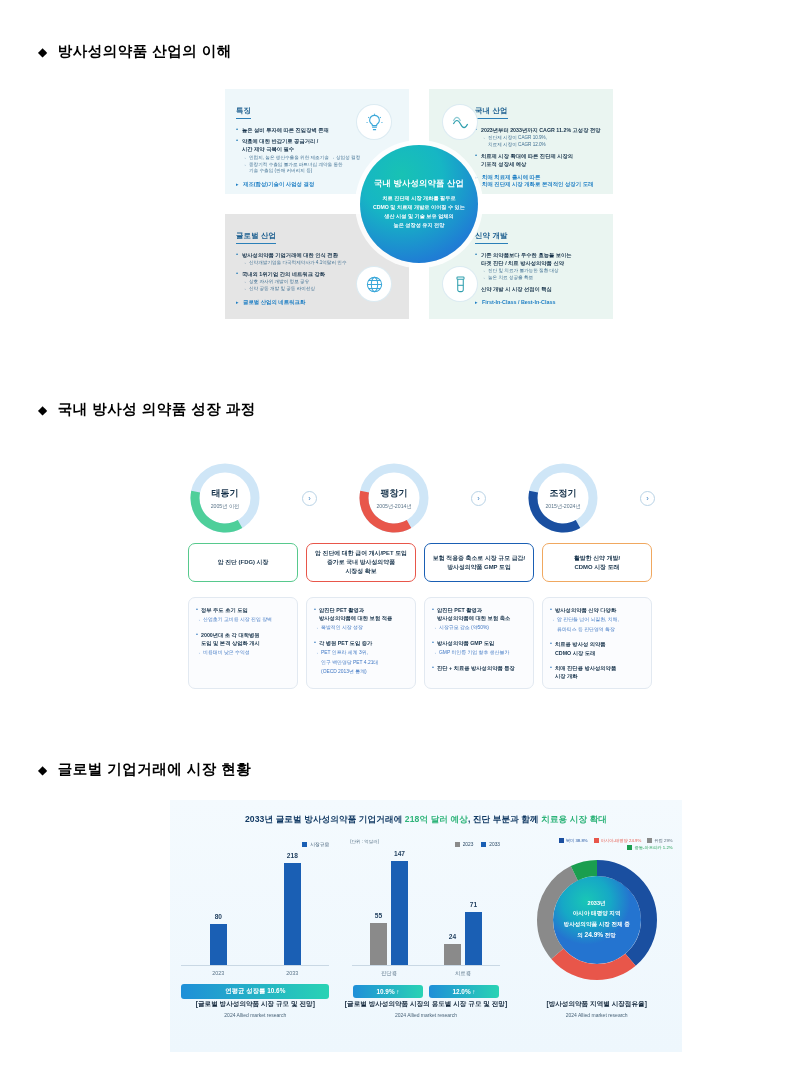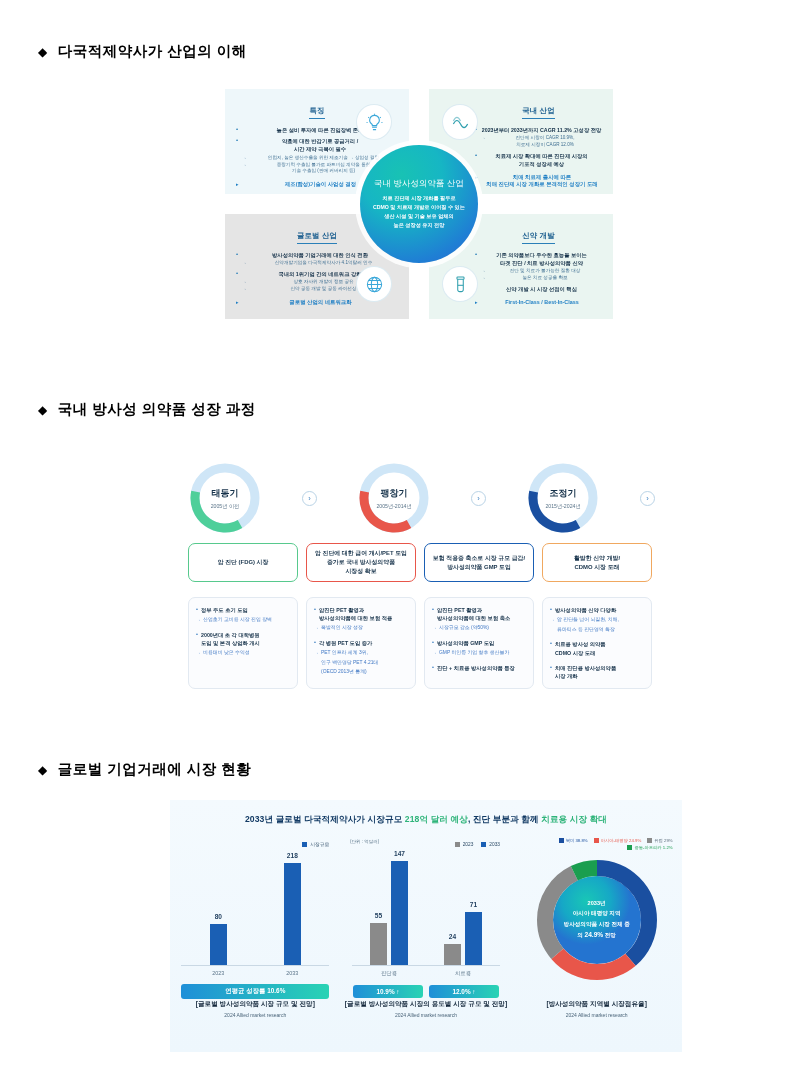--- a/index.html
+++ b/index.html
@@ -17,21 +17,21 @@
     position: absolute;
     display: flex; align-items: center; gap: 10px;
     font-size: 14.5px; font-weight: bold; letter-spacing: .5px;
     color: #000;
   }
   .sec-head .dia { font-size: 12px; line-height: 1; }
 
   
   #s1 { position: absolute; left: 225px; top: 89px; width: 388px; height: 230px; }
   .q-wrap { position: absolute; inset: 0; display: grid;
-            grid-template-columns: 1fr 1fr; grid-template-rows: 1fr 1fr; gap: 20px; text-align: center; }
+            grid-template-columns: 1fr 1fr; grid-template-rows: 1fr 1fr; gap: 20px; }
   .quad { position: relative; padding: 10px 11px 8px 11px; overflow: hidden; }
   .q-tl { background: #eef7fa; }
   .q-tr { background: #eaf5f1; }
   .q-bl { background: #e5e5e5; }
   .q-br { background: #eaf5f1; }
   .q-title {
     font-size: 7.4px; font-weight: bold; color: #1b5e8f;
     border-bottom: 1.2px solid #2a7fb8; display: inline-block;
     padding-bottom: 2px; margin-bottom: 7px; letter-spacing: .2px;
   }
@@ -70,21 +70,21 @@
   
   .center-circle {
     position: absolute; left: 50%; top: 50%; transform: translate(-50%,-50%);
     width: 118px; height: 118px; border-radius: 50%;
     background: radial-gradient(circle at 35% 25%, #18c2b4 0%, #16b6c4 35%, #1f7fd4 75%, #2b63cf 100%);
     display: flex; flex-direction: column; align-items: center; justify-content: center;
     text-align: center; color: #fff; padding: 6px;
     box-shadow: 0 0 0 5px rgba(255,255,255,.85);
     z-index: 4;
   }
-  .cc-title { font-size: 8.3px; font-weight: normal; margin-bottom: 5px; letter-spacing: .2px; }
+  .cc-title { font-size: 8.3px; font-weight: bold; margin-bottom: 5px; letter-spacing: .2px; }
   .cc-body { font-size: 5.2px; line-height: 1.75; font-weight: bold; }
 
   
   #s2 { position: absolute; left: 188px; top: 455px; width: 464px; height: 240px; }
   .tl-row { position: absolute; left: 0; top: 0; width: 100%; height: 86px;
             display: flex; align-items: center; gap: 40px; }
   .tl-node { width: 100px; display: flex; flex-direction: column; align-items: center; }
   .tl-ring { position: relative; width: 74px; height: 74px; }
   .tl-ring svg { position: absolute; inset: 0; }
   .tl-lbl { position: absolute; inset: 0; display: flex; flex-direction: column;
@@ -192,21 +192,21 @@
   .cap .c1 { font-size: 6.6px; font-weight: bold; color: #12263a; }
   .cap .c2 { font-size: 5px; color: #4a6479; margin-top: 3px; }
 </style>
 </head>
 <body>
 
 <div class="page">
 
   <div class="sec-head" style="left:38px; top:42px;">
     <span class="dia">◆</span>
-    <span>다국적제약사가 산업의 이해</span>
+    <span>방사성의약품 산업의 이해</span>
   </div>
 
   <div id="s1">
     <div class="q-wrap">
 
       <div class="quad q-tl">
         <div class="q-title">특징</div>
         <ul class="q-list">
           <li>
             <span>높은 설비 투자에 따른 진입장벽 존재</span>
@@ -445,21 +445,21 @@
   </div>
 
   <div class="sec-head" style="left:38px; top:760px;">
     <span class="dia">◆</span>
     <span>글로벌 기업거래에 시장 현황</span>
   </div>
 
   <div id="s3">
 
     <div class="s3-title">
-      <span>2033년 글로벌 다국적제약사가 시장규모 </span><span class="g">218억 달러 예상</span><span>, 진단 부분과 함께 </span><span class="g2">치료용 시장 확대</span>
+      <span>2033년 글로벌 방사성의약품 기업거래에 </span><span class="g">218억 달러 예상</span><span>, 진단 부분과 함께 </span><span class="g2">치료용 시장 확대</span>
     </div>
 
     <div class="charts">
 
       <div class="chart-col">
         <div class="legend">
           <span class="it">
             <i class="sw" style="background:#1a5fb4"></i>
             <span>시장규모</span>
           </span>

